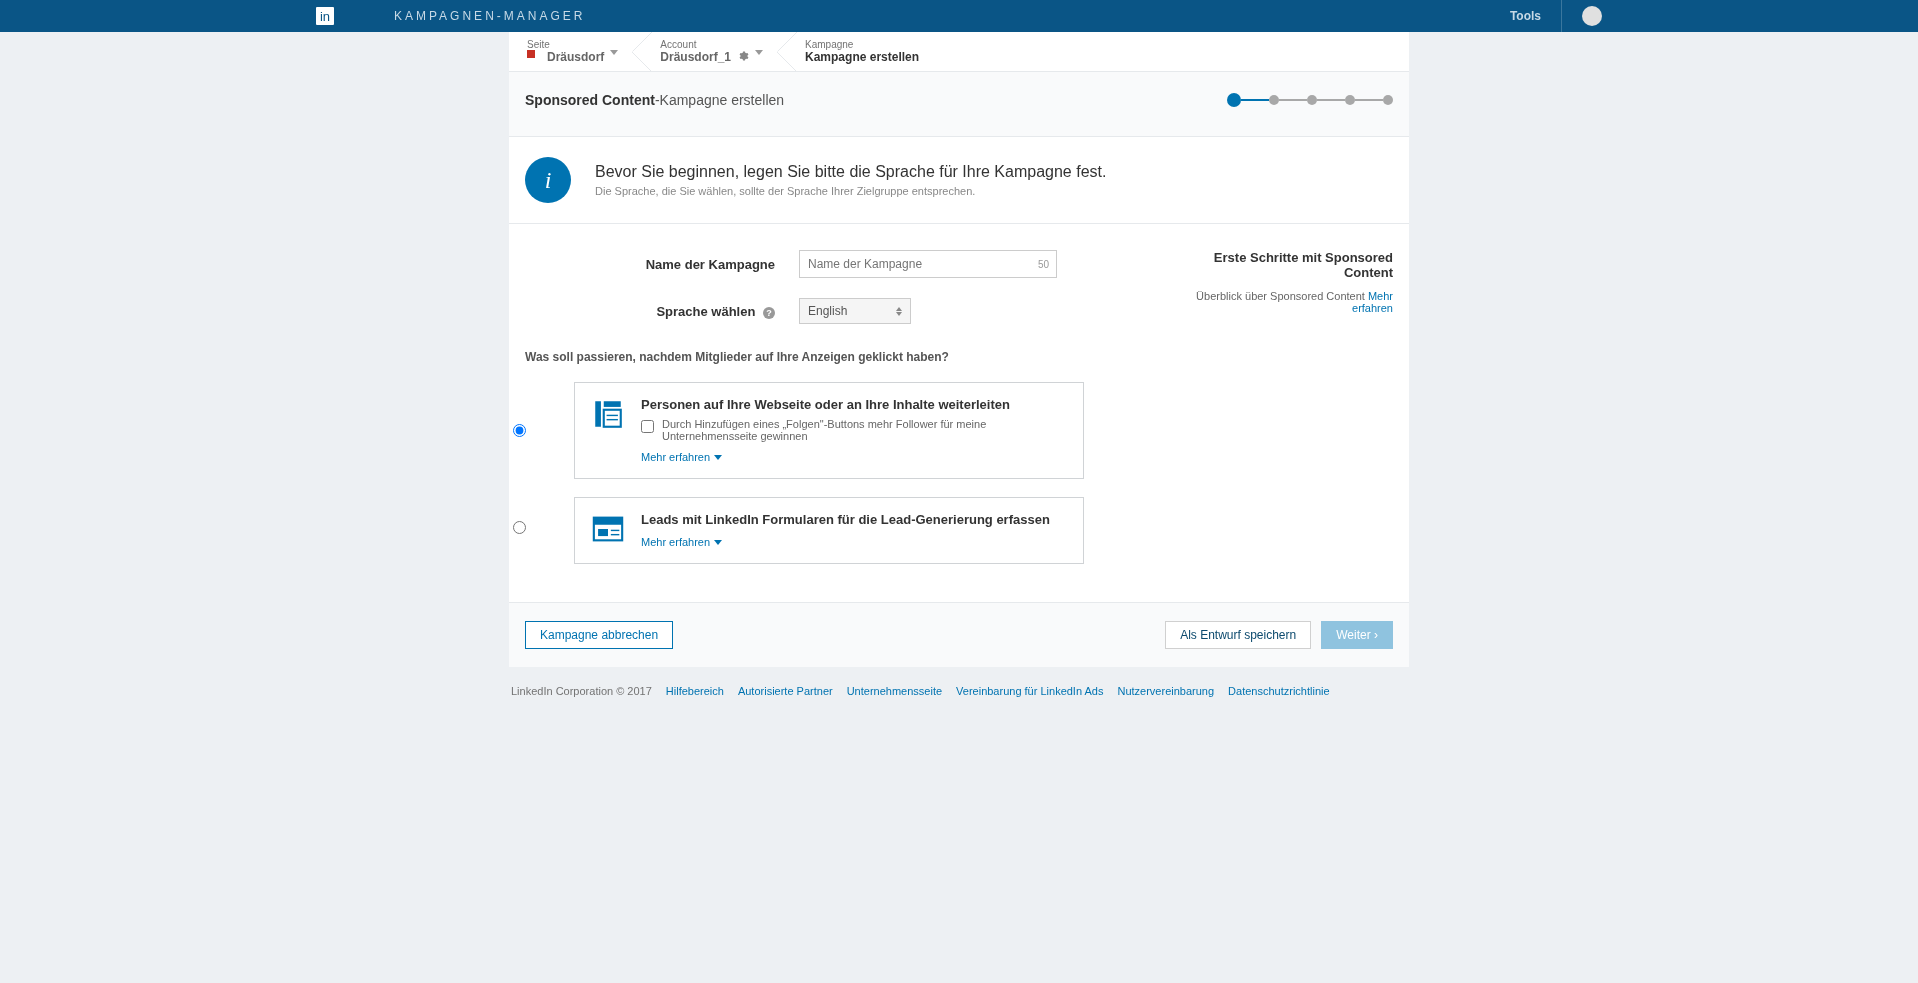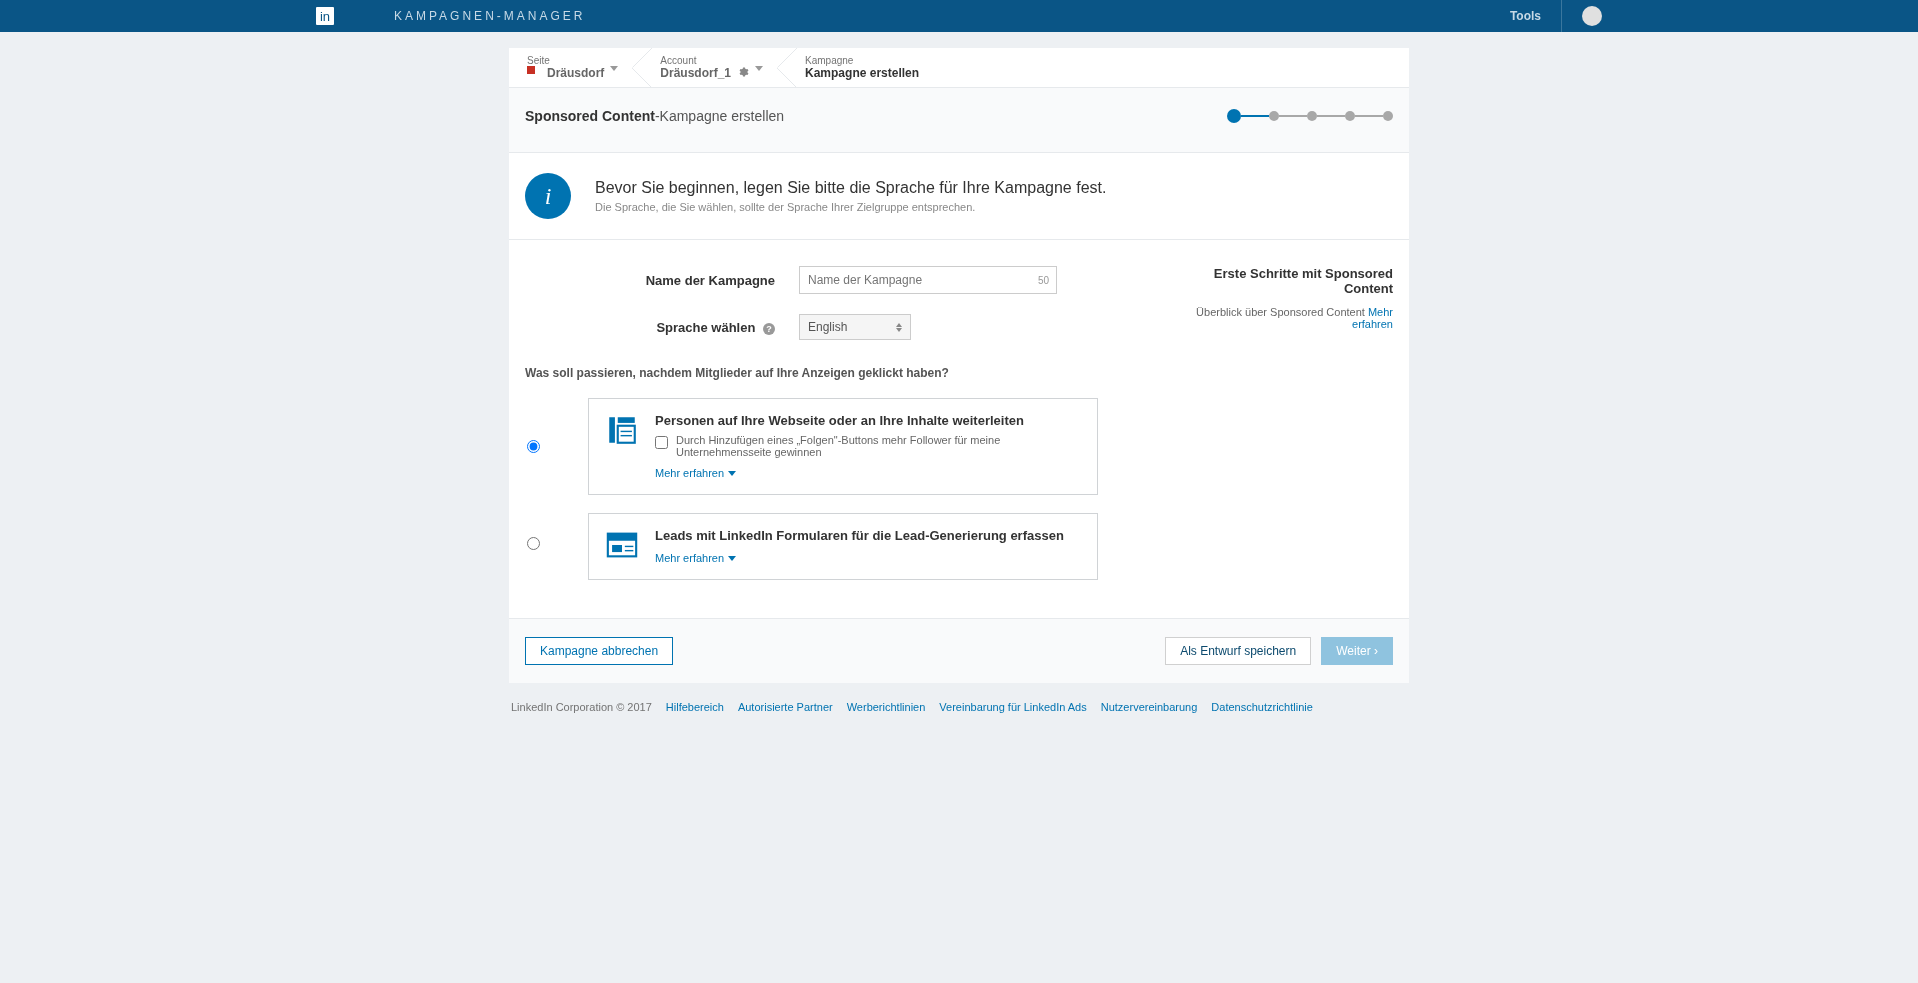--- a/index.html
+++ b/index.html
@@ -7,21 +7,21 @@
     
     .topbar { background: #0a5586; height: 32px; display: flex; align-items: center; padding: 0 316px; justify-content: space-between; }
     .topbar-left { display: flex; align-items: center; gap: 12px; }
     .logo-box { width: 18px; height: 18px; background: #fff; display: flex; align-items: center; justify-content: center; color: #0a5586; font-weight: normal; font-size: 13px; border-radius: 1px; }
     .topbar-title { color: #c7d9e6; font-size: 12px; letter-spacing: 3px; text-transform: uppercase; margin-left: 48px; }
     .topbar-right { display: flex; align-items: center; gap: 20px; font-weight: bold; }
     .topbar-tools { color: #c7d9e6; font-size: 12px; cursor: pointer; }
     .topbar-divider { width: 1px; height: 32px; background: rgba(255,255,255,0.2); }
     .avatar { width: 20px; height: 20px; border-radius: 50%; background: #e0e0e0; cursor: pointer; }
     
-    .container { max-width: 900px; margin: 16px auto; background: #fff; }
+    .container { max-width: 900px; margin: 0 auto; background: #fff; }
     
     .breadcrumb { display: flex; align-items: stretch; border-bottom: 1px solid #e6e9ec; height: 40px; }
     .crumb { padding: 4px 24px 4px 18px; display: flex; flex-direction: column; justify-content: center; position: relative; }
     .crumb::after { content: ""; position: absolute; right: -10px; top: 0; bottom: 0; width: 20px; background: linear-gradient(135deg, transparent 49%, #e6e9ec 49%, #e6e9ec 51%, transparent 51%) top left, linear-gradient(45deg, transparent 49%, #e6e9ec 49%, #e6e9ec 51%, transparent 51%) bottom left; background-size: 100% 50%; background-repeat: no-repeat; pointer-events:none; }
     .crumb:last-child::after { display:none; }
     .crumb-label { font-size: 10px; color: #737373; }
     .crumb-value { font-size: 12px; color: #666; font-weight: bold; display: flex; align-items: flex-start; gap: 6px; }
     .crumb-value.strong { color:#333; }
     .red-square { width: 8px; height: 8px; background: #c73024; display: inline-block; margin-right: 6px; }
     .caret-down { width: 0; height: 0; border-left: 4px solid transparent; border-right: 4px solid transparent; border-top: 5px solid #999; display: inline-block; }
@@ -54,21 +54,21 @@
     .text-input { width:258px; height:28px; border:1px solid #ccc; padding:0 8px; font-size:12px; color:#333; position:relative;}
     .input-wrap { position:relative; width:258px;}
     .input-wrap .counter { position:absolute; right:8px; top:50%; transform:translateY(-50%); font-size:10px; color:#999;}
     .select-box { width:112px; height:26px; border:1px solid #ccc; background:#f5f5f5; display:flex; align-items:center; justify-content:space-between; padding:0 8px; font-size:12px; color:#555; cursor:pointer;}
     .select-arrows { display:flex; flex-direction:column; gap:1px;}
     .tri-up { width:0;height:0;border-left:3px solid transparent;border-right:3px solid transparent;border-bottom:4px solid #888;}
     .tri-down { width:0;height:0;border-left:3px solid transparent;border-right:3px solid transparent;border-top:4px solid #888;}
     
     .question { font-size:12px; color:#555; margin: 6px 0 18px 16px; font-weight: bold;}
     
-    .options { padding:0 18px 20px;}
+    .options { padding:0 4px 20px;}
     .option-row { display:flex; align-items:flex-start; gap:20px; margin-bottom:18px;}
     .radio-wrap { padding-top:42px;}
     .option-card { flex:1; max-width:510px; border:1px solid #d0d3d6; padding:14px 16px; display:flex; gap:16px; align-items:flex-start; margin-left:28px;}
     .card-icon { width:34px; height:34px; flex-shrink:0;}
     .card-body { flex:1;}
     .card-title { font-weight:bold; font-size:13px; color:#333; margin-bottom:6px;}
     .card-check-row { display:flex; align-items:flex-start; gap:8px; font-size:11px; color:#666; margin-bottom:6px;}
     .card-check-row input { margin-top:2px; }
     .learn-more { color:#0073b1; font-size:11px; cursor:pointer; display:inline-flex; align-items:center; gap:4px;}
     .chev-down { width:0;height:0;border-left:4px solid transparent;border-right:4px solid transparent;border-top:5px solid #0073b1;}
@@ -240,17 +240,17 @@
       <button class="btn btn-next">Weiter ›</button>
     </div>
   </div>
 
 </div>
 
 <div class="page-footer">
   <span>LinkedIn Corporation © 2017</span>
   <a>Hilfebereich</a>
   <a>Autorisierte Partner</a>
-  <a>Werberichtlinien</a>
+  <a>Unternehmensseite</a>
   <a>Vereinbarung für LinkedIn Ads</a>
   <a>Nutzervereinbarung</a>
   <a>Datenschutzrichtlinie</a>
 </div>
 
 </body></html>

